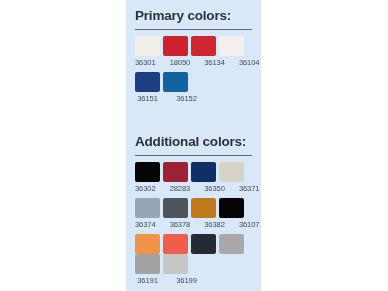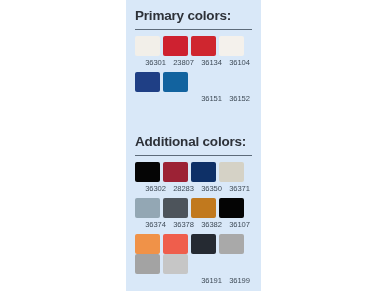--- a/index.html
+++ b/index.html
@@ -65,23 +65,22 @@
     cursor: pointer;
   }
   .swatch.textured {
     background-image:
       repeating-linear-gradient(45deg, rgba(255,255,255,0.45) 0 1px, rgba(0,0,0,0.06) 1px 2px),
       repeating-linear-gradient(-45deg, rgba(255,255,255,0.30) 0 1px, rgba(0,0,0,0.05) 1px 2px);
   }
 
   .label-row {
     display: flex;
-    gap: 3px;
+    gap: 14px;
     margin: 1px 0 4px 0;
-    justify-content: flex-end;
   }
   .swatch-label {
     width: 25px;
     font-size: 7.6px;
     color: #3f4b57;
     text-align: center;
     letter-spacing: -0.1px;
     line-height: 11px;
     white-space: nowrap;
   }
@@ -95,21 +94,21 @@
       <div class="rule"></div>
       <div class="swatch-grid">
         <div class="swatch-row">
           <div class="swatch" style="background: rgb(242, 239, 233);"></div>
           <div class="swatch" style="background: rgb(206, 33, 48);"></div>
           <div class="swatch" style="background: rgb(207, 38, 47);"></div>
           <div class="swatch" style="background: rgb(244, 241, 236);"></div>
         </div>
         <div class="label-row">
           <div class="swatch-label">36301</div>
-          <div class="swatch-label">23807</div>
+          <div class="swatch-label">18050</div>
           <div class="swatch-label">36134</div>
           <div class="swatch-label">36104</div>
         </div>
         <div class="swatch-row">
           <div class="swatch" style="background: rgb(31, 63, 133);"></div>
           <div class="swatch" style="background: rgb(18, 99, 159);"></div>
         </div>
         <div class="label-row">
           <div class="swatch-label">36151</div>
           <div class="swatch-label">36152</div>

